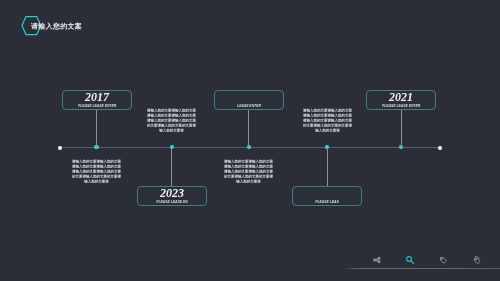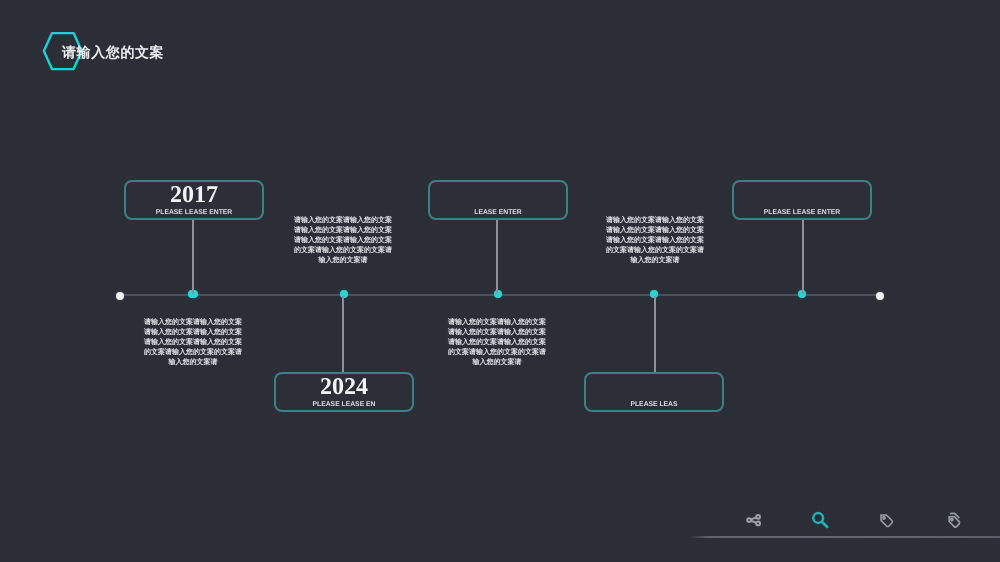--- a/index.html
+++ b/index.html
@@ -22,21 +22,21 @@
   .endcap{width:4px;height:4px;border-radius:50%;background:#f4f5f7;top:145.6px;
           box-shadow:0 0 1.4px 0.1px rgba(255,255,255,.2);}
   #endcap-left{left:57.6px;}
   #endcap-right{left:438.2px;}
   .node{width:4.4px;height:4.4px;border-radius:50%;background:#2ad8d6;top:145.1px;margin-left:-2.2px;
         box-shadow:0 0 1.6px 0.15px rgba(42,216,214,.25);}
   .connector{width:1px;background:#8e949e;margin-left:-0.5px;}
 
   
   .card{width:70px;height:19.7px;border:0.8px solid #3f8188;border-radius:4px;
-        box-sizing:border-box;margin-left:-35px;background:rgba(255,255,255,0.012);}
+        box-sizing:border-box;margin-left:-35px;background:rgba(255,255,255,0.012);font-style:italic;}
   .card .yr{position:absolute;left:0;right:0;top:0.2px;text-align:center;
             font-family:"Liberation Serif",serif;font-weight:700;font-size:12px;
             line-height:12px;color:#f5f6f8;}
   .card .cap{position:absolute;left:0;right:0;top:13.6px;text-align:center;
              font-family:"Liberation Sans",sans-serif;font-weight:700;font-size:3.4px;
              line-height:3.6px;color:#dcdfe3;letter-spacing:0px;}
 
   
   .para{width:98px;margin-left:-24.5px;font-size:7px;font-weight:700;line-height:10.1px;color:#dfe1e6;
         text-align:center;font-family:"Liberation Sans",sans-serif;
@@ -66,21 +66,21 @@
   <div class="abs connector" style="left:96.6px;top:109.4px;height:38.1px"></div>
   <div class="abs card" style="left:96.6px;top:89.7px">
     <div class="yr">2017</div>
     <div class="cap">PLEASE  LEASE ENTER</div>
   </div>
   <div class="abs para" style="left:96.6px;top:158.9px">请输入您的文案请输入您的文案请输入您的文案请输入您的文案请输入您的文案请输入您的文案的文案请输入您的文案的文案请输入您的文案请</div>
 
   <div class="abs node" style="left:171.8px"></div>
   <div class="abs connector" style="left:171.8px;top:147.5px;height:38.1px"></div>
   <div class="abs card" style="left:171.8px;top:185.6px">
-    <div class="yr">2024</div>
+    <div class="yr">2023</div>
     <div class="cap">PLEASE  LEASE EN</div>
   </div>
   <div class="abs para" style="left:171.8px;top:107.6px">请输入您的文案请输入您的文案请输入您的文案请输入您的文案请输入您的文案请输入您的文案的文案请输入您的文案的文案请输入您的文案请</div>
 
   <div class="abs node" style="left:248.8px"></div>
   <div class="abs connector" style="left:248.8px;top:109.4px;height:38.1px"></div>
   <div class="abs card" style="left:248.8px;top:89.7px">
     <div class="cap">LEASE ENTER</div>
   </div>
   <div class="abs para" style="left:248.8px;top:158.9px">请输入您的文案请输入您的文案请输入您的文案请输入您的文案请输入您的文案请输入您的文案的文案请输入您的文案的文案请输入您的文案请</div>
@@ -88,20 +88,21 @@
   <div class="abs node" style="left:327px"></div>
   <div class="abs connector" style="left:327px;top:147.5px;height:38.1px"></div>
   <div class="abs card" style="left:327px;top:185.6px">
     <div class="cap">PLEASE  LEAS</div>
   </div>
   <div class="abs para" style="left:327px;top:107.6px">请输入您的文案请输入您的文案请输入您的文案请输入您的文案请输入您的文案请输入您的文案的文案请输入您的文案的文案请输入您的文案请</div>
 
   <div class="abs node" style="left:401.1px"></div>
   <div class="abs connector" style="left:401.1px;top:109.4px;height:38.1px"></div>
   <div class="abs card" style="left:401.1px;top:89.7px">
+    <div class="yr">2021</div>
     <div class="cap">PLEASE  LEASE ENTER</div>
   </div>
 
   <div class="abs" id="tool-line"></div>
 
   <svg class="abs tool" style="left:376.6px" viewBox="0 0 12 12">
     <g fill="none" stroke="#9ba1ab" stroke-width="1.02" stroke-linecap="round">
       <circle cx="3.55" cy="6.05" r="0.95"></circle>
       <circle cx="8.05" cy="4.4" r="0.95"></circle>
       <circle cx="8.05" cy="7.7" r="0.95"></circle>

